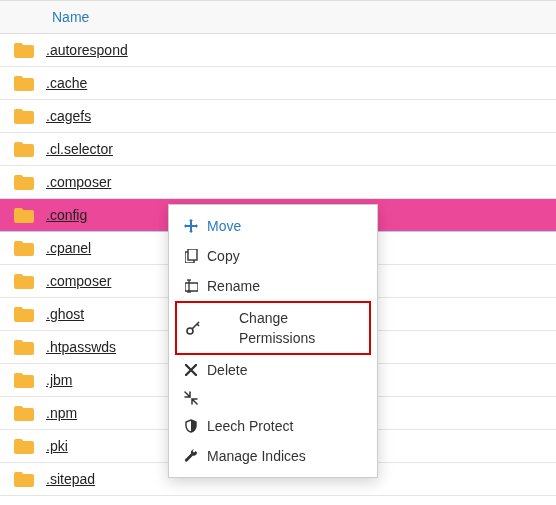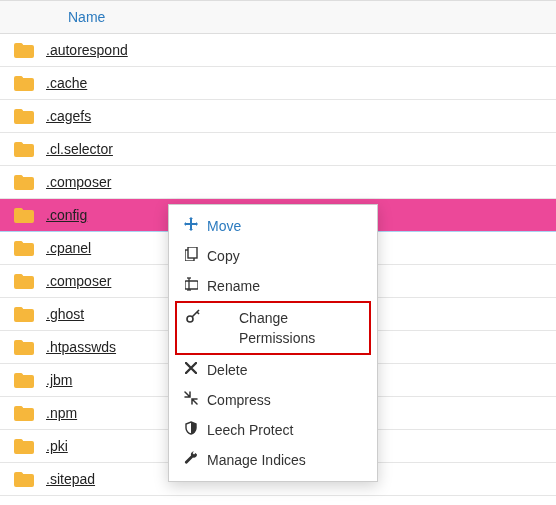--- a/index.html
+++ b/index.html
@@ -15,21 +15,21 @@
     position: relative;
   }
   .table {
     width: 100%;
     border-collapse: collapse;
   }
   .header-row td {
     background: #f8f8f8;
     border-top: 1px solid #ddd;
     border-bottom: 1px solid #ddd;
-    padding: 8px 10px 8px 68px;
+    padding: 8px 10px 8px 52px;
     color: #2c7bbf;
     font-weight: 400;
   }
   .row td {
     padding: 0;
     border-bottom: 1px solid #e5e5e5;
     height: 32px;
   }
   .row.selected td {
     background: #ec4899;
@@ -59,20 +59,21 @@
     top: 204px;
     width: 210px;
     background: #fff;
     border: 1px solid #ccc;
     box-shadow: 0 4px 14px rgba(0,0,0,.18);
     padding: 6px 0;
     z-index: 10;
   }
   .menu-item {
     display: flex;
+    align-items: center;
     padding: 5px 14px;
     color: #333;
     cursor: pointer;
     line-height: 20px;
   }
   .menu-item.first { color: #2c7bbf; }
   .menu-item.highlight {
     margin: 0 6px;
     padding: 5px 8px;
     border: 2px solid #d40000;
@@ -327,21 +328,20 @@
     </span>
     <span>Delete</span>
   </div>
   <div class="menu-item">
     <span class="mi-icon">
       <svg width="14" height="14" viewBox="0 0 14 14">
           <path d="M1 6 L6 6 L6 1 M5 5 L1 1" stroke="#333" stroke-width="1.5" fill="none" stroke-linecap="round"></path>
           <path d="M13 8 L8 8 L8 13 M9 9 L13 13" stroke="#333" stroke-width="1.5" fill="none" stroke-linecap="round"></path>
         </svg>
     </span>
-    <span>Compress</span>
   </div>
   <div class="menu-item">
     <span class="mi-icon">
       <svg width="12" height="14" viewBox="0 0 12 14">
           <path d="M6 1 L11 3 V7 C11 10 8.5 12.5 6 13 C3.5 12.5 1 10 1 7 V3 Z" fill="none" stroke="#333" stroke-width="1.4"></path>
           <path d="M6 1 L6 13 C8.5 12.5 11 10 11 7 V3 Z" fill="#333"></path>
         </svg>
     </span>
     <span>Leech Protect</span>
   </div>

